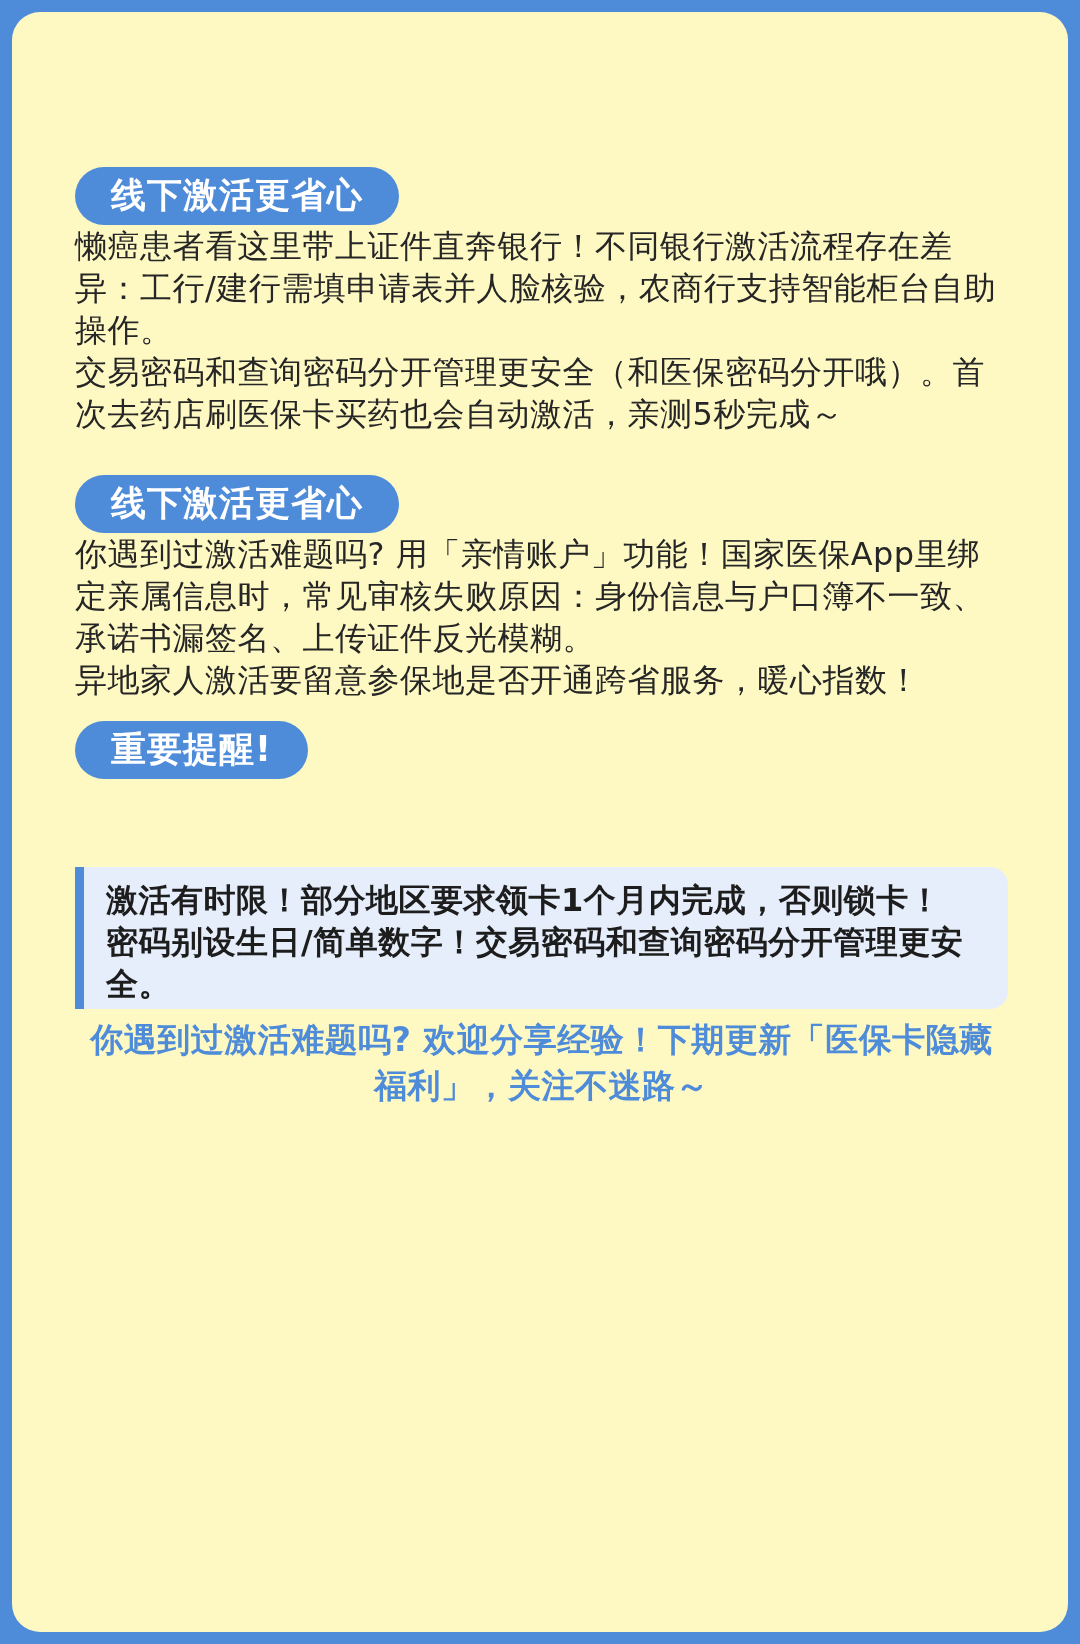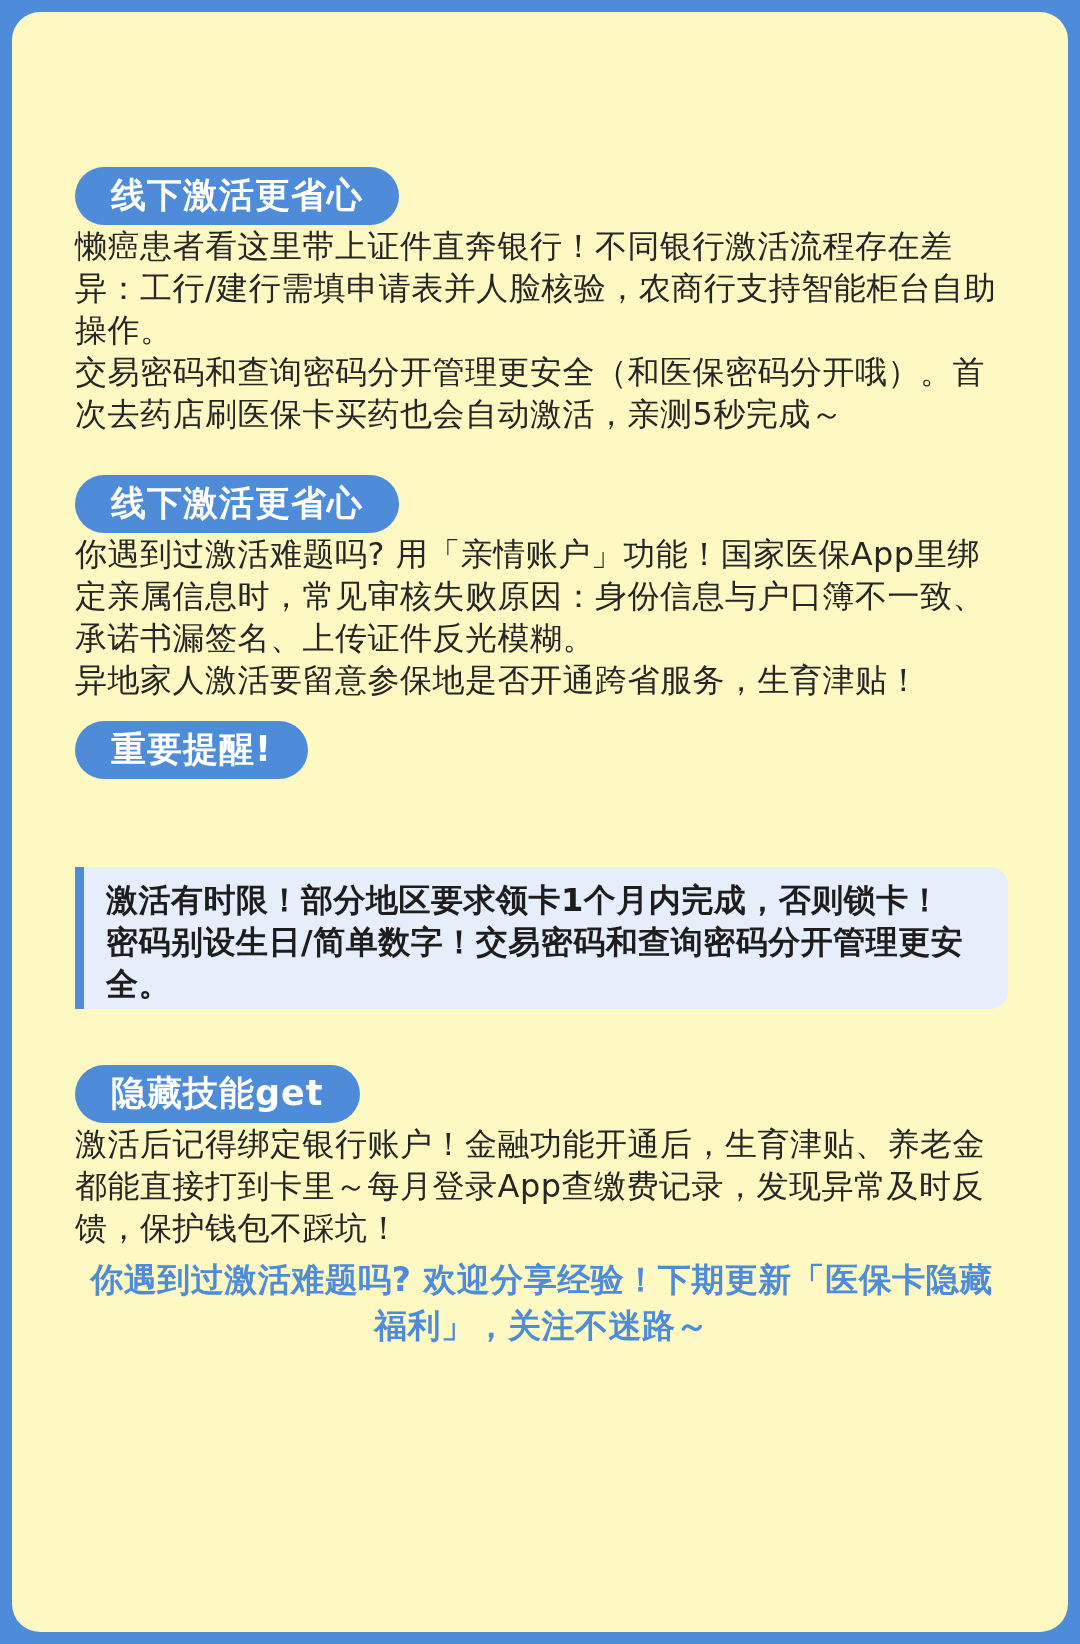--- a/index.html
+++ b/index.html
@@ -100,40 +100,32 @@
       <p class="body mt-p2">交易密码和查询密码分开管理更安全（和医保密码分开哦）。首次去药店刷医保卡买药也会自动激活，亲测5秒完成～</p>
     </section>
 
     <section>
       <div class="pill-row mt-h2">
         <span class="pill">
           <span>线下激活更省心</span>
         </span>
       </div>
       <p class="body mt-p3">你遇到过激活难题吗? 用「亲情账户」功能！国家医保App里绑定亲属信息时，常见审核失败原因：身份信息与户口簿不一致、承诺书漏签名、上传证件反光模糊。</p>
-      <p class="body mt-p4">异地家人激活要留意参保地是否开通跨省服务，生育津贴！</p>
+      <p class="body mt-p4">异地家人激活要留意参保地是否开通跨省服务，暖心指数！</p>
     </section>
 
     <section>
       <div class="pill-row mt-h3">
         <span class="pill">
           <span>重要提醒!</span>
         </span>
       </div>
       <div class="callout">
         <p>激活有时限！部分地区要求领卡1个月内完成，否则锁卡！</p>
         <p>密码别设生日/简单数字！交易密码和查询密码分开管理更安全。</p>
       </div>
     </section>
 
-    <section>
-      <div class="pill-row mt-h4">
-        <span class="pill">
-          <span>隐藏技能get</span>
-        </span>
-      </div>
-      <p class="body mt-p5">激活后记得绑定银行账户！金融功能开通后，生育津贴、养老金都能直接打到卡里～每月登录App查缴费记录，发现异常及时反馈，保护钱包不踩坑！</p>
-    </section>
 
     <p class="footer-cta">你遇到过激活难题吗? 欢迎分享经验！下期更新「医保卡隐藏福利」，关注不迷路～</p>
 
   </div>
 </div>
 
 </body></html>

